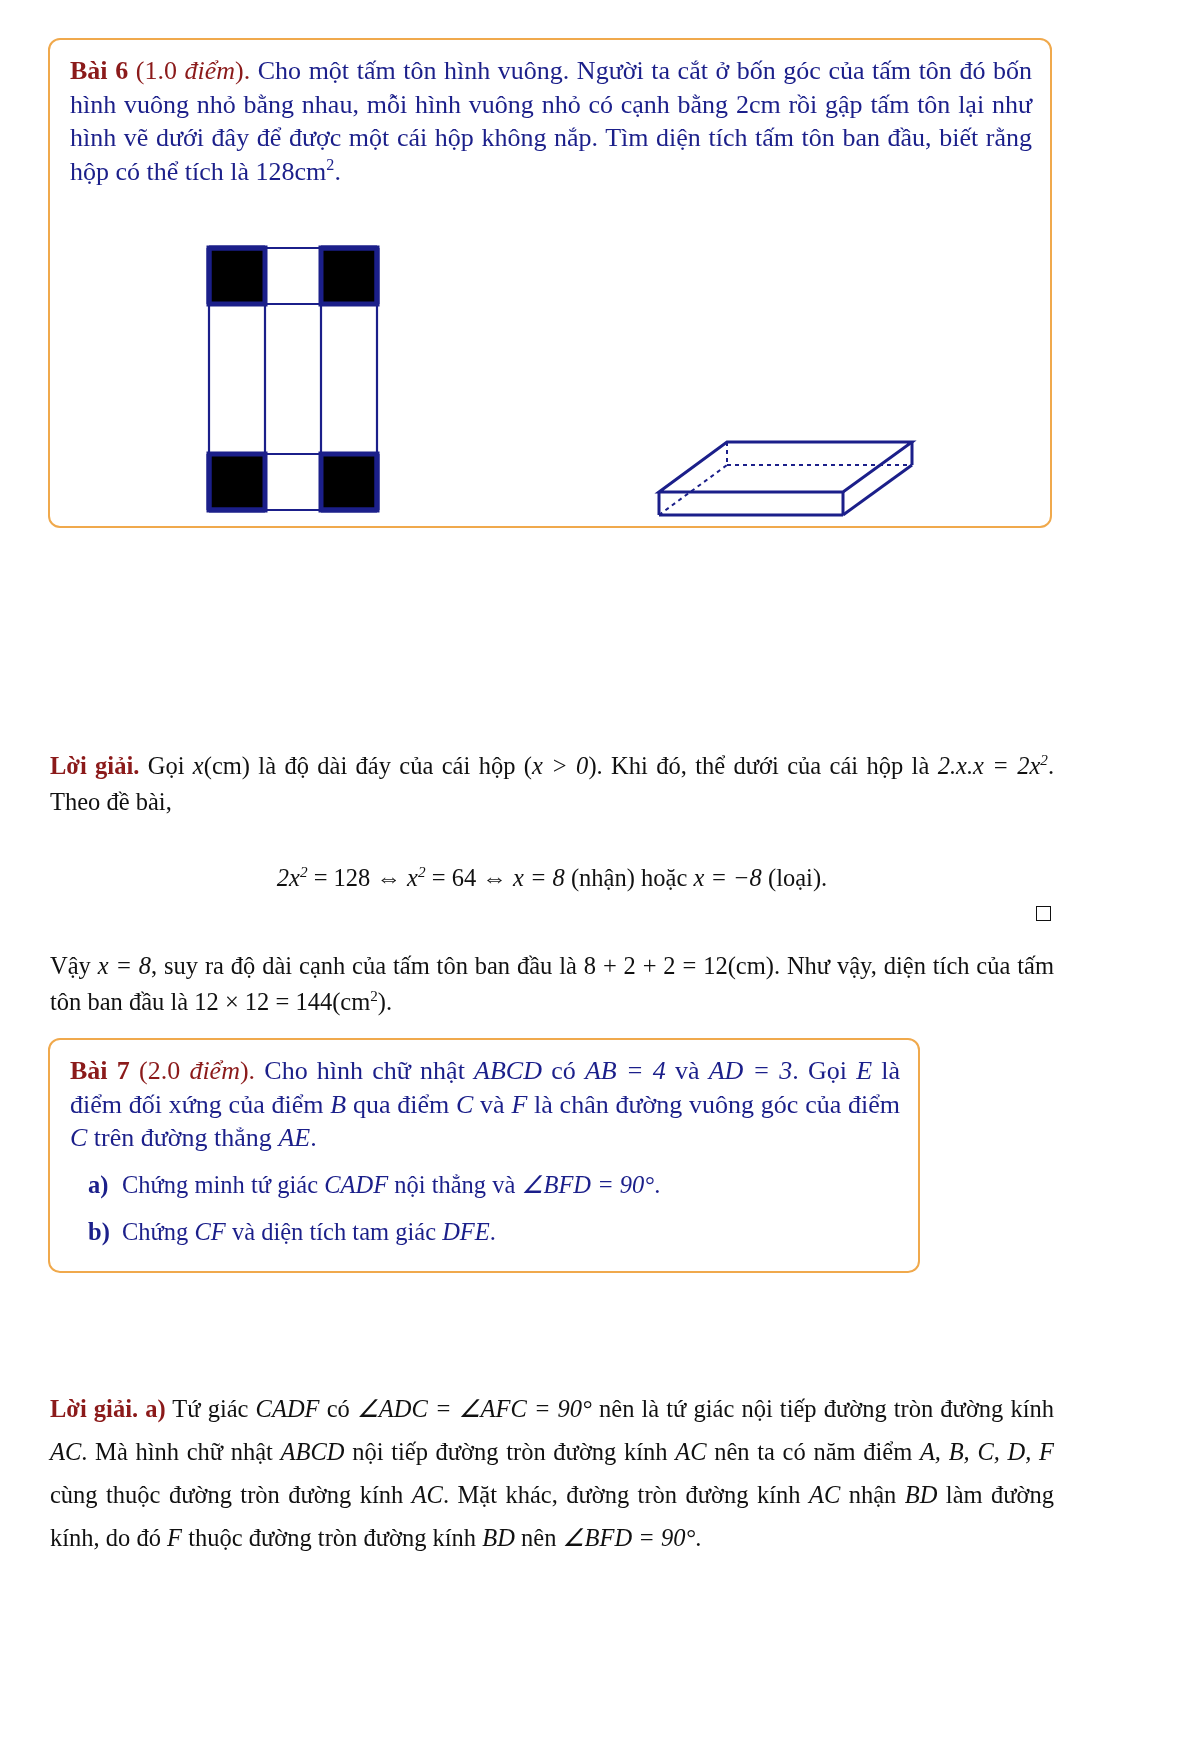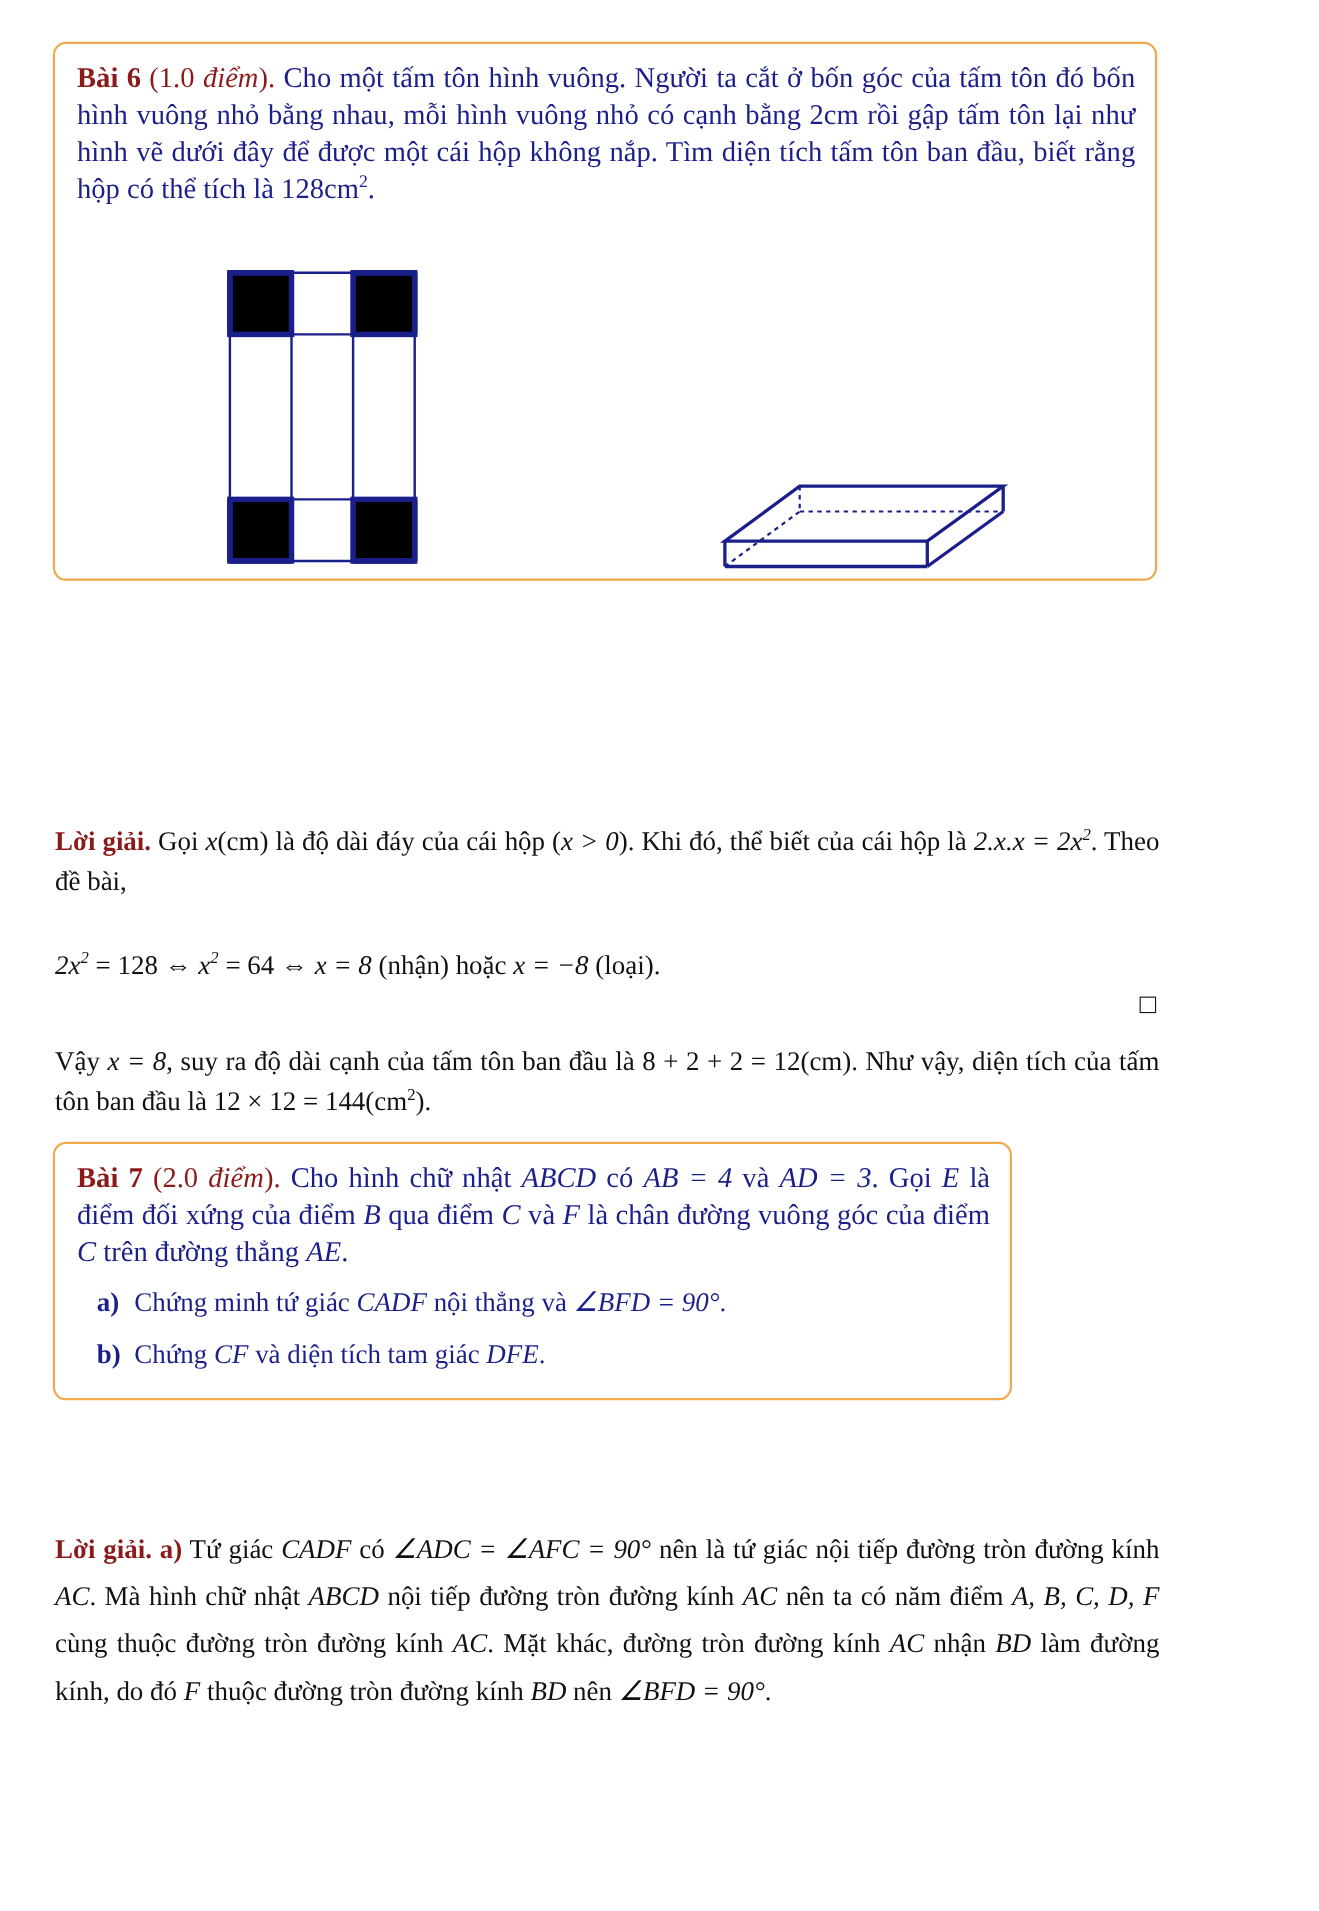--- a/index.html
+++ b/index.html
@@ -116,21 +116,21 @@
     font-weight: bold;
   }
   .sol-sub {
     color: #8b1a1a;
     font-weight: bold;
   }
   .display-eq {
     position: absolute;
     left: 50px;
     width: 1004px;
-    text-align: left;
+    text-align: center;
     font-size: 24.5px;
     color: #111111;
   }
   #eq-1 { top: 864px; }
   .qed {
     position: absolute;
     width: 15px;
     height: 15px;
     border: 1.6px solid #111111;
     box-sizing: border-box;
@@ -197,21 +197,21 @@
           <line x1="677" y1="237" x2="677" y2="260" stroke-dasharray="4,4" stroke-width="2"></line>
           <line x1="677" y1="260" x2="862" y2="260" stroke-dasharray="4,4" stroke-width="2"></line>
           <line x1="609" y1="310" x2="677" y2="260" stroke-dasharray="4,4" stroke-width="2"></line>
         </g>
 
       </svg>
     </div>
   </div>
 
   <div class="solution" id="solution-6">
-    <span class="sol-head">Lời giải.</span><span> Gọi </span><span class="mi">x</span><span>(cm) là độ dài đáy của cái hộp (</span><span class="mi">x &gt; 0</span><span>). Khi đó, thể biết của cái hộp là </span><span class="mi">2.x.x = 2x</span><sup class="pw mi">2</sup><span>. Theo đề bài,</span>
+    <span class="sol-head">Lời giải.</span><span> Gọi </span><span class="mi">x</span><span>(cm) là độ dài đáy của cái hộp (</span><span class="mi">x &gt; 0</span><span>). Khi đó, thể dưới của cái hộp là </span><span class="mi">2.x.x = 2x</span><sup class="pw mi">2</sup><span>. Theo đề bài,</span>
   </div>
 
   <div class="display-eq" id="eq-1">
     <span class="mi">2x</span><sup class="pw mi">2</sup><span> = 128 ⇔ </span><span class="mi">x</span><sup class="pw mi">2</sup><span> = 64 ⇔ </span><span class="mi">x = 8</span><span> (nhận) hoặc </span><span class="mi">x = −8</span><span> (loại).</span>
   </div>
 
   <div class="solution" id="solution-6c" style="top:862px;">
     <div style="margin-top:0;"></div>
   </div>
 

